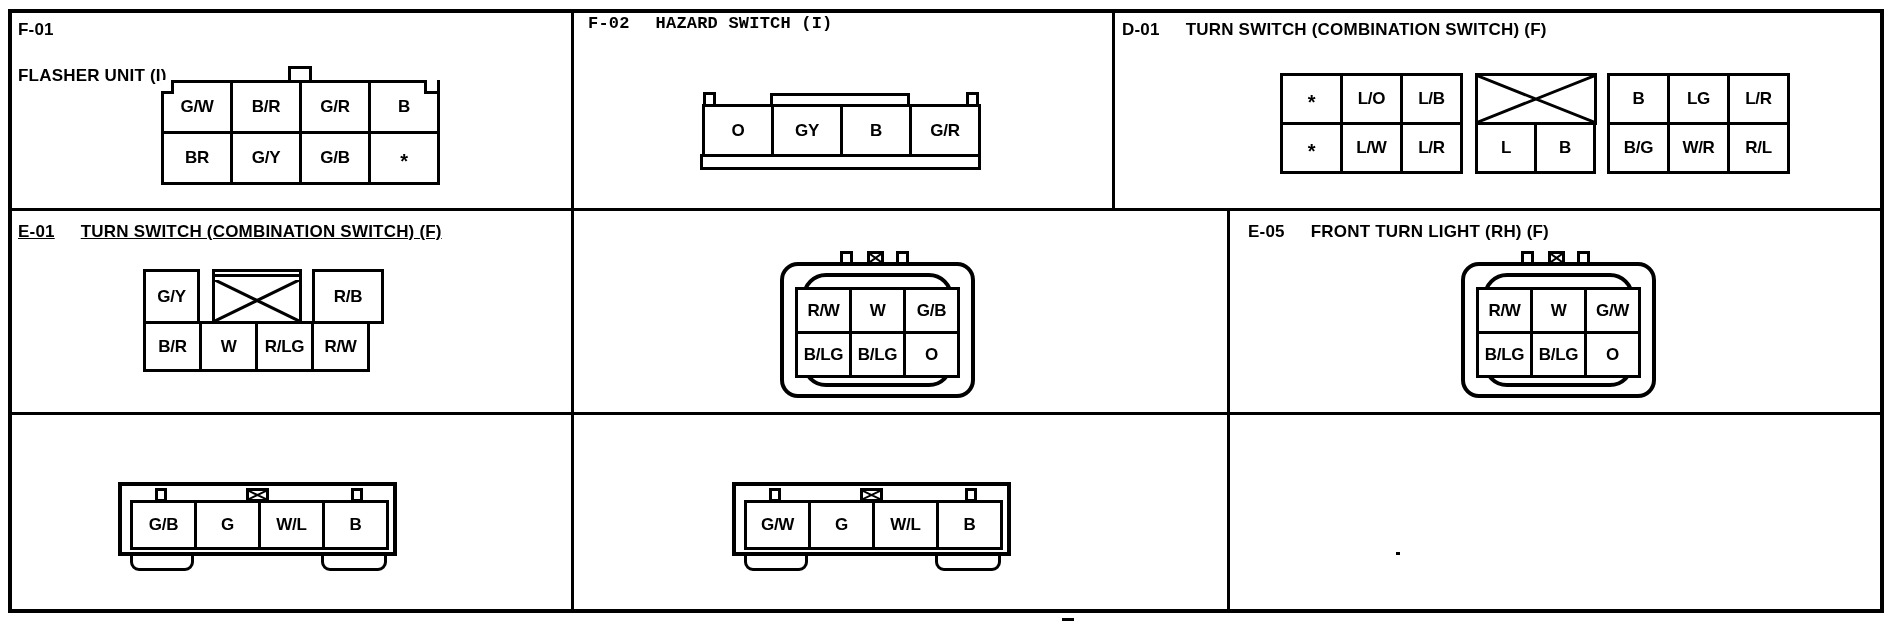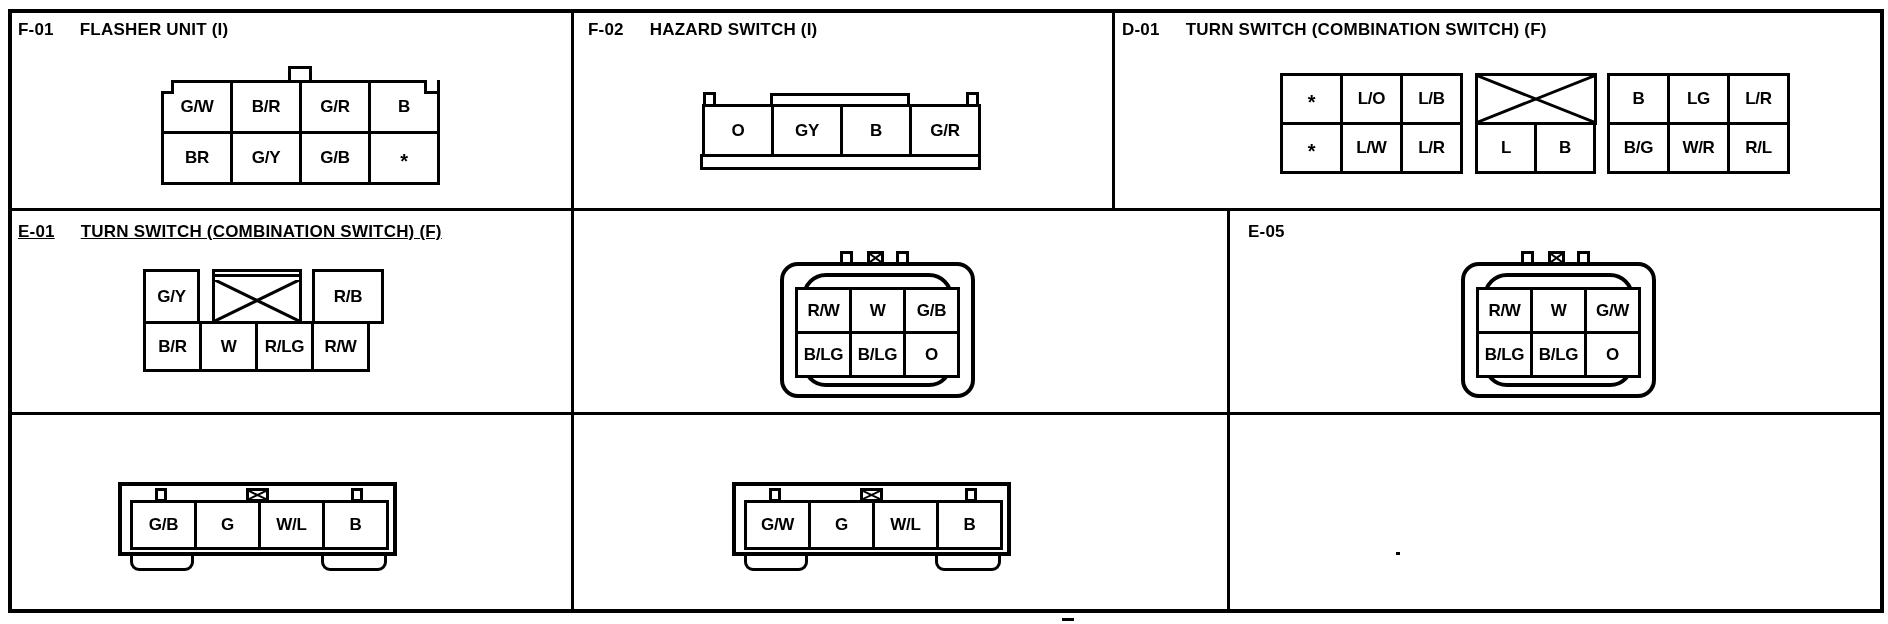--- a/index.html
+++ b/index.html
@@ -37,38 +37,39 @@
 
 <div class="page">
 
   <div class="board"></div>
   <div class="vline" style="left:571px; top:9px; width:3px; height:602px;"></div>
   <div class="vline" style="left:1112px; top:9px; width:3px; height:202px;"></div>
   <div class="vline" style="left:1227px; top:208px; width:3px; height:403px;"></div>
   <div class="hline" style="left:8px; top:208px; width:1876px; height:3px;"></div>
   <div class="hline" style="left:8px; top:412px; width:1876px; height:3px;"></div>
 
-  <div class="hdr" style="left:18px; top:20px;">
+  <div class="hdr" style="left:18px; top:20px;flex-direction:column;">
     <span>F-01</span>
     <span>FLASHER UNIT (I)</span>
   </div>
-  <div class="hdr" style="left:588px; top:20px;">
+  <div class="hdr" style="left:588px; top:14px;font-family:Liberation Mono, monospace;">
     <span>F-02</span>
     <span>HAZARD SWITCH (I)</span>
   </div>
   <div class="hdr" style="left:1122px; top:20px;">
     <span>D-01</span>
     <span>TURN SWITCH (COMBINATION SWITCH) (F)</span>
   </div>
   <div class="hdr" style="left:18px; top:222px;text-decoration:underline;">
     <span>E-01</span>
     <span>TURN SWITCH (COMBINATION SWITCH) (F)</span>
   </div>
   <div class="hdr" style="left:1248px; top:222px;">
     <span>E-05</span>
+    <span>FRONT TURN LIGHT (RH) (F)</span>
   </div>
 
   <div class="box" style="left:288px; top:66px; width:24px; height:17px;"></div>
   <div class="pingrid" style="left:161px; top:80px; grid-template-columns:repeat(4,66px); grid-auto-rows:48px;">
     <div class="pin">G/W</div>
     <div class="pin">B/R</div>
     <div class="pin">G/R</div>
     <div class="pin">B</div>
     <div class="pin">BR</div>
     <div class="pin">G/Y</div>

